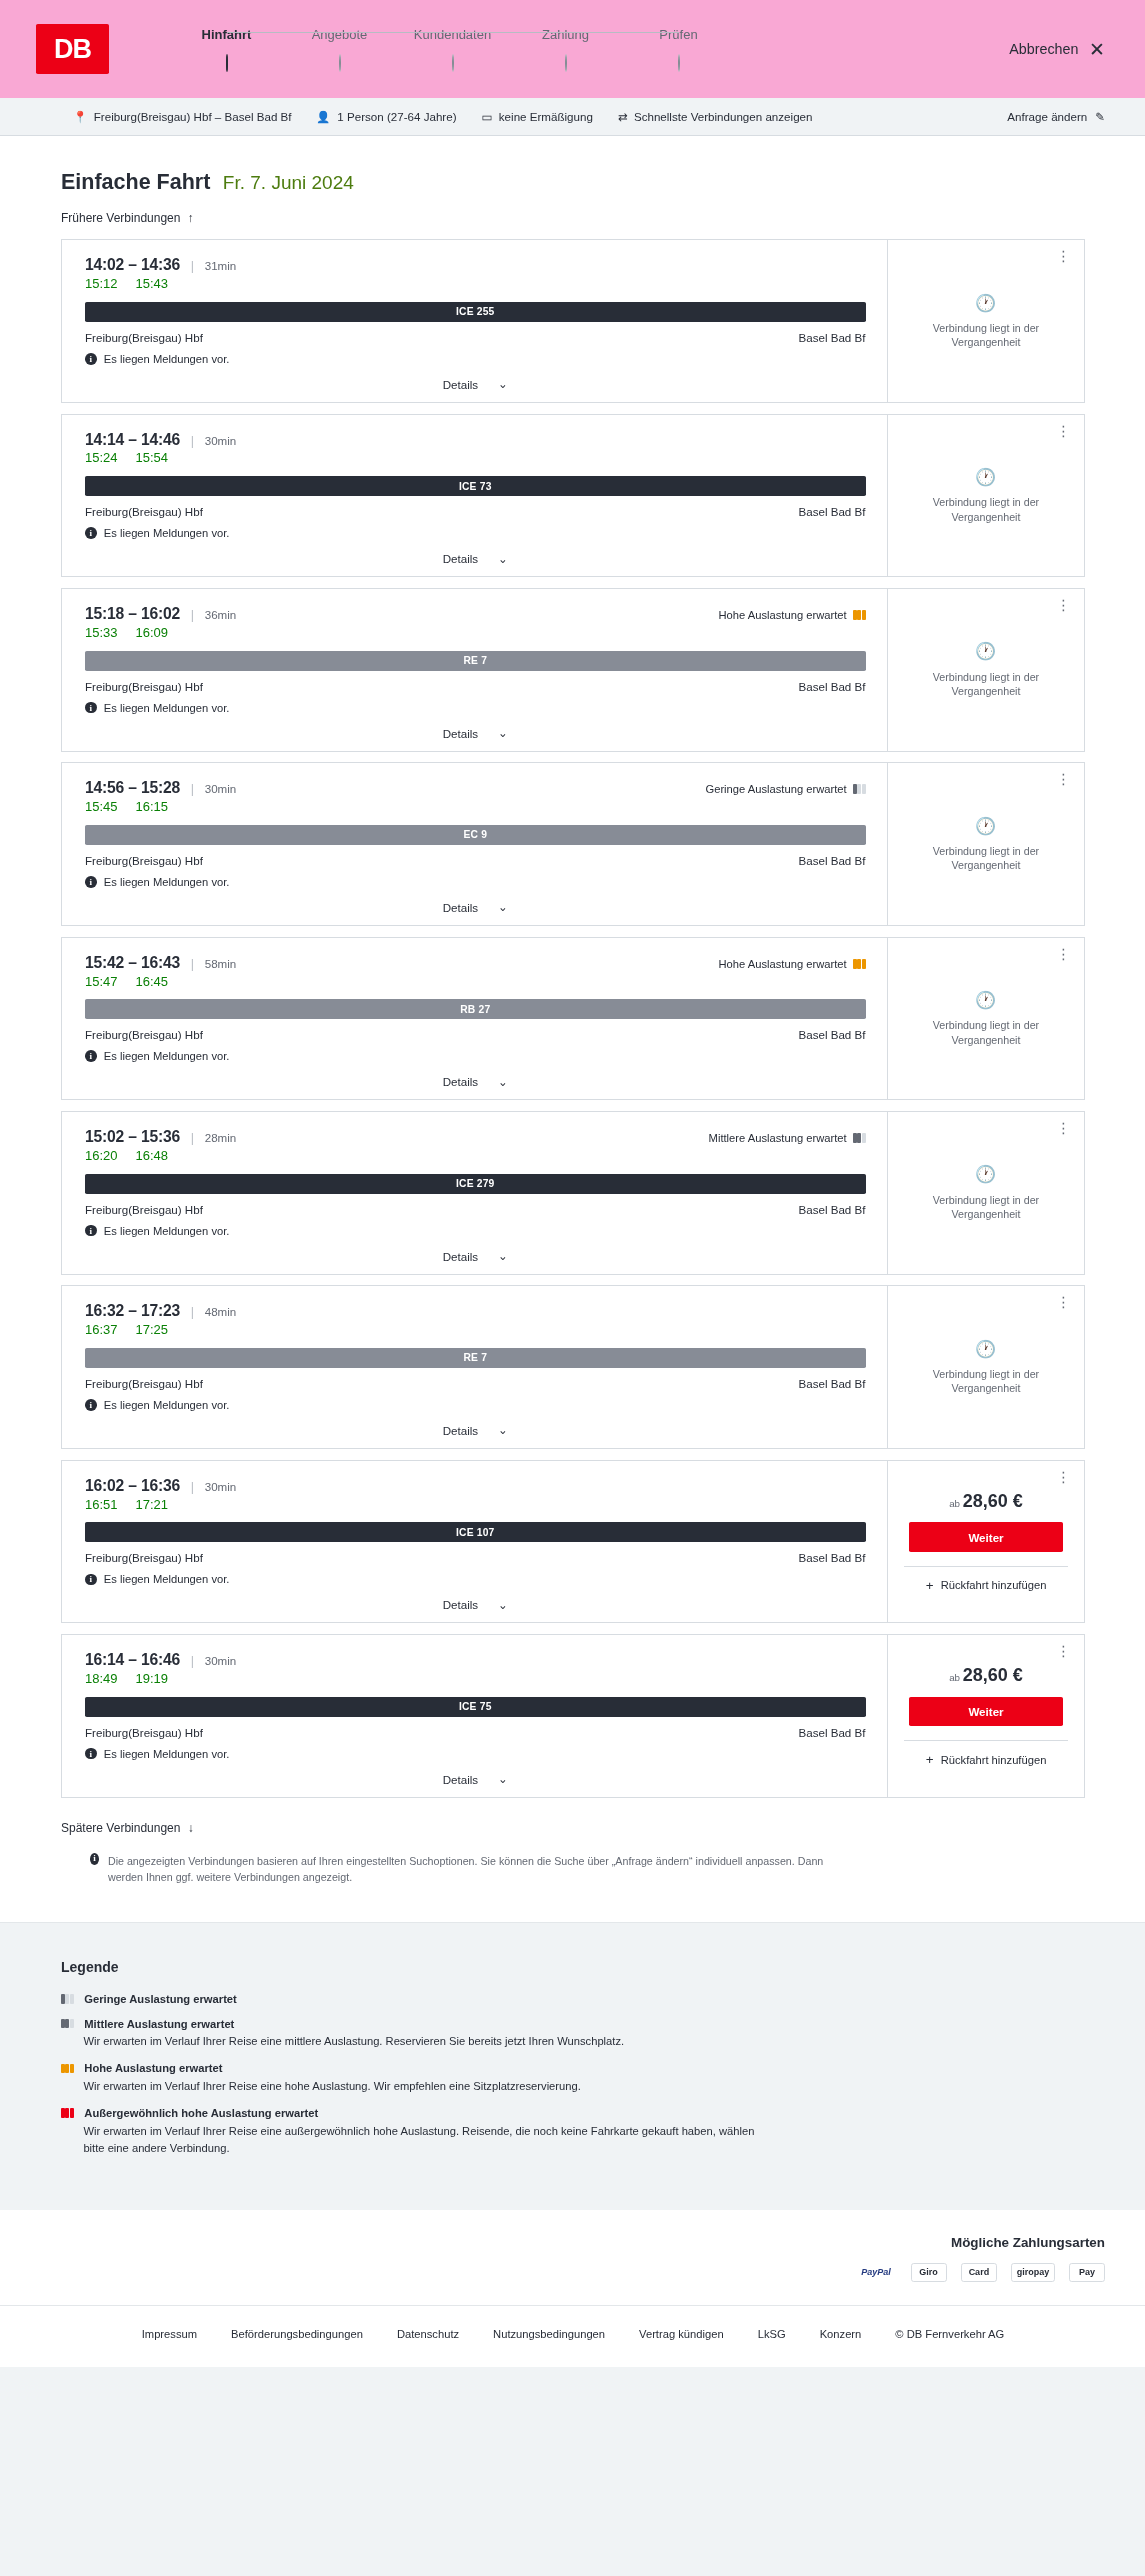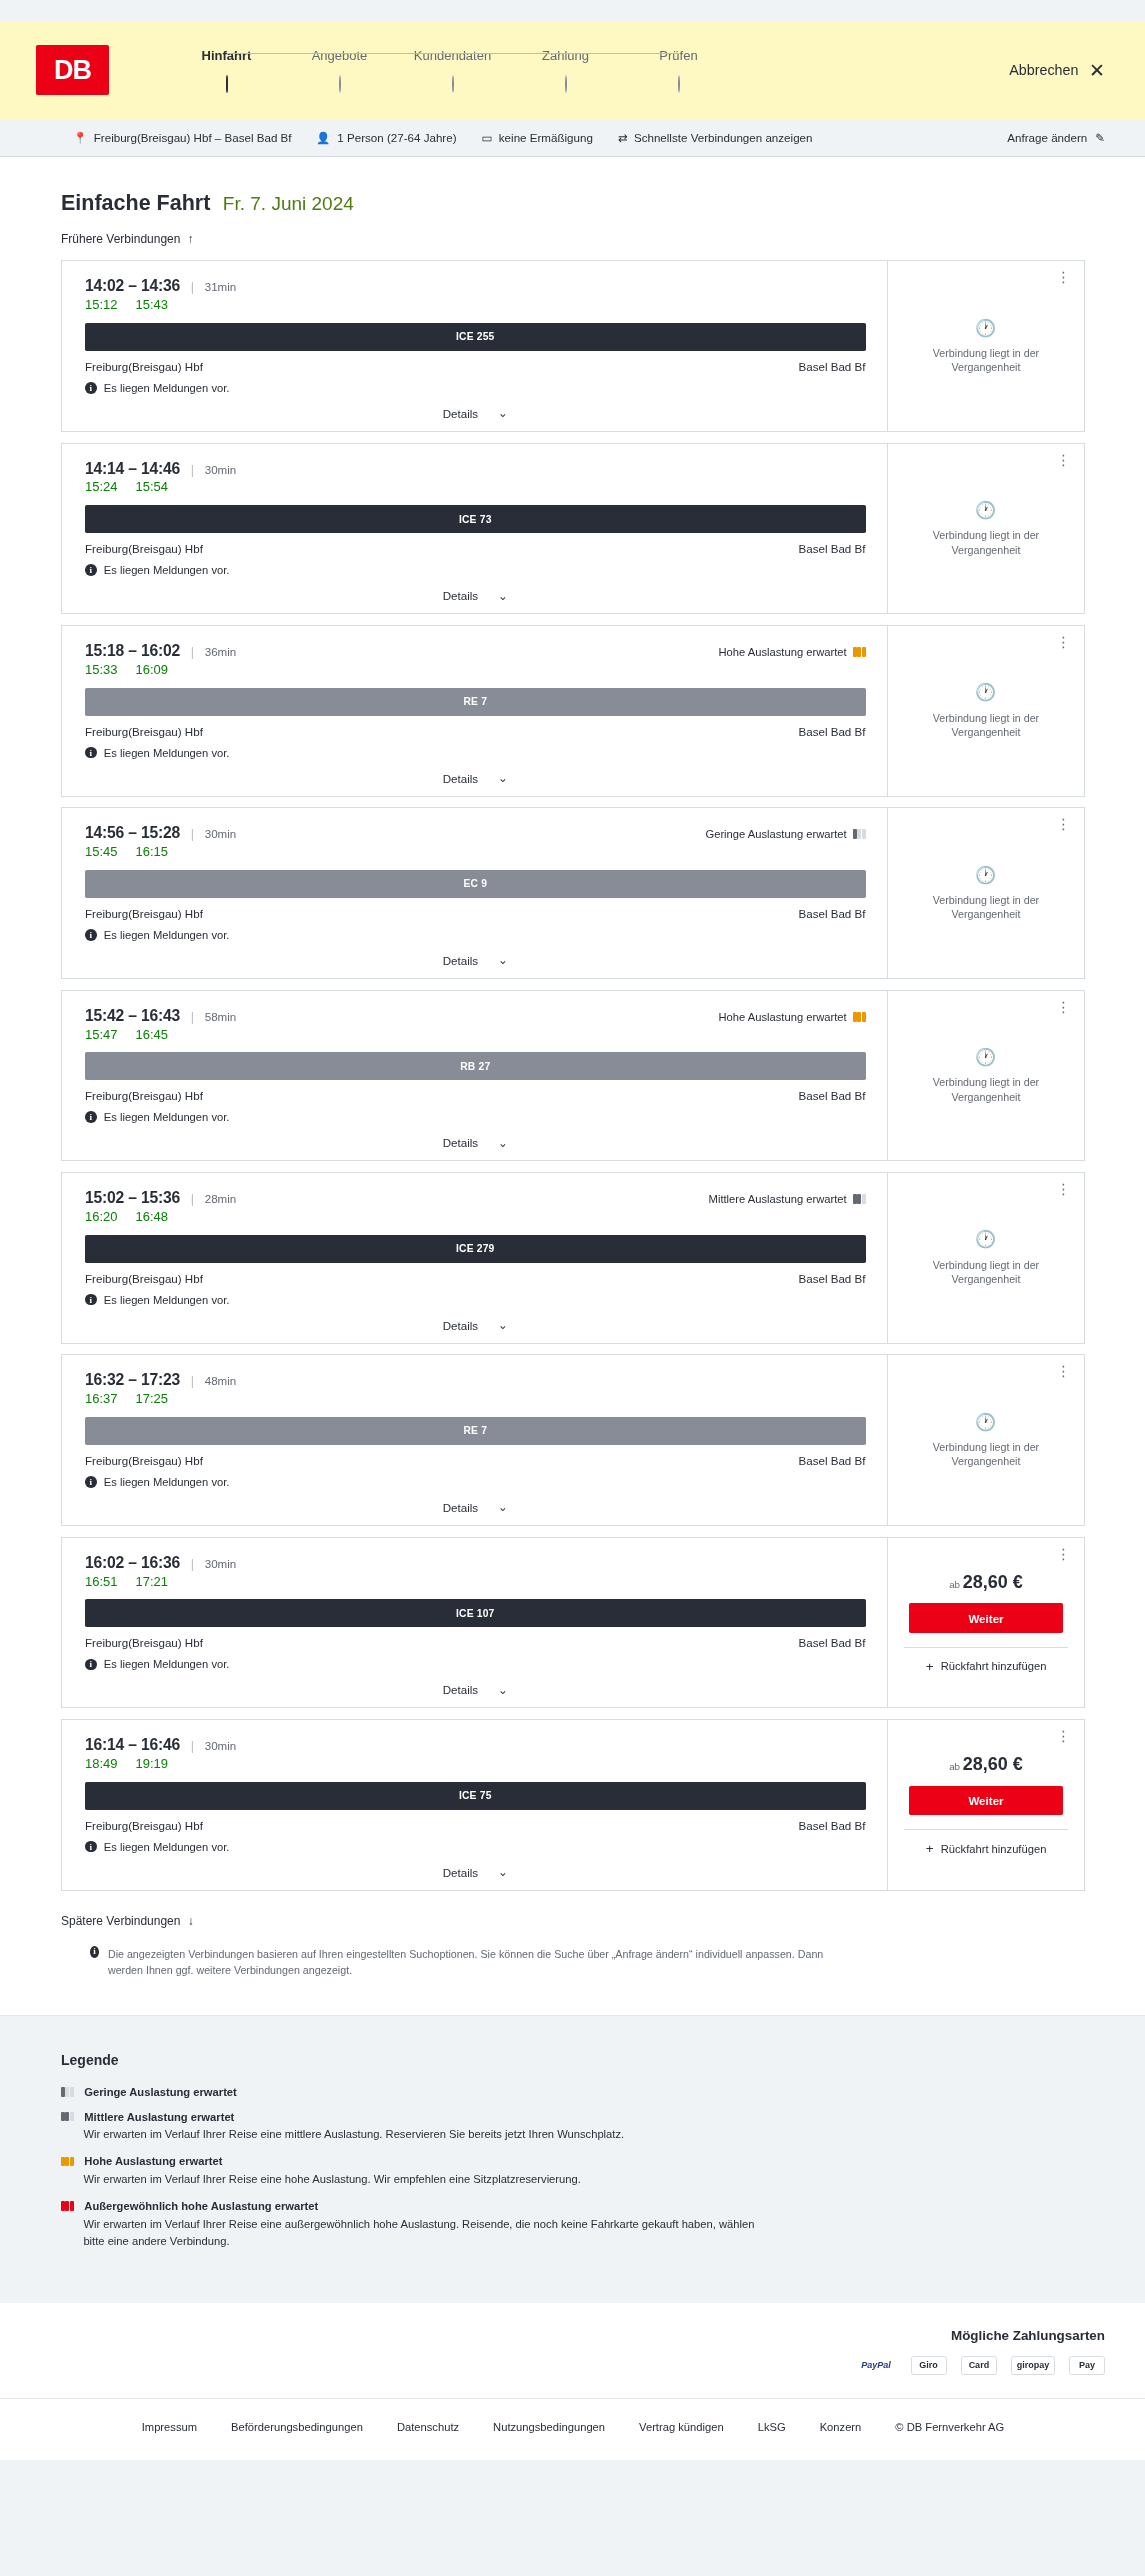--- a/index.html
+++ b/index.html
@@ -6,27 +6,26 @@
   html, body {
     width: 1146px;
     background: #f0f3f5;
     font-family: "Liberation Sans", sans-serif;
     color: #282d37;
   }
   body { width: 1146px; }
 
   
   .header {
-    background: #fef9c3;
+    background: #f9a8d4;
     height: 98px;
     display: flex;
     align-items: center;
     padding: 0 41px 0 36px;
     position: relative;
-    margin-top: 21px;
   }
   .db-logo {
     width: 73px;
     height: 50px;
     background: #ec0016;
     color: #fff;
     font-weight: bold;
     font-size: 27px;
     display: flex;
     align-items: center;
@@ -180,21 +179,21 @@
   }
   .real-times {
     color: #0a8006;
     font-size: 13px;
     margin-top: 1.8px;
     display: flex;
     gap: 18px;
   }
   .trainbar {
     margin-top: 10.7px;
-    height: 28px;
+    height: 20px;
     border-radius: 1.8px;
     color: #fff;
     font-size: 10.3px;
     font-weight: bold;
     display: flex;
     align-items: center;
     justify-content: center;
     letter-spacing: 0.2px;
   }
   .trainbar.dark { background: #282d37; }

